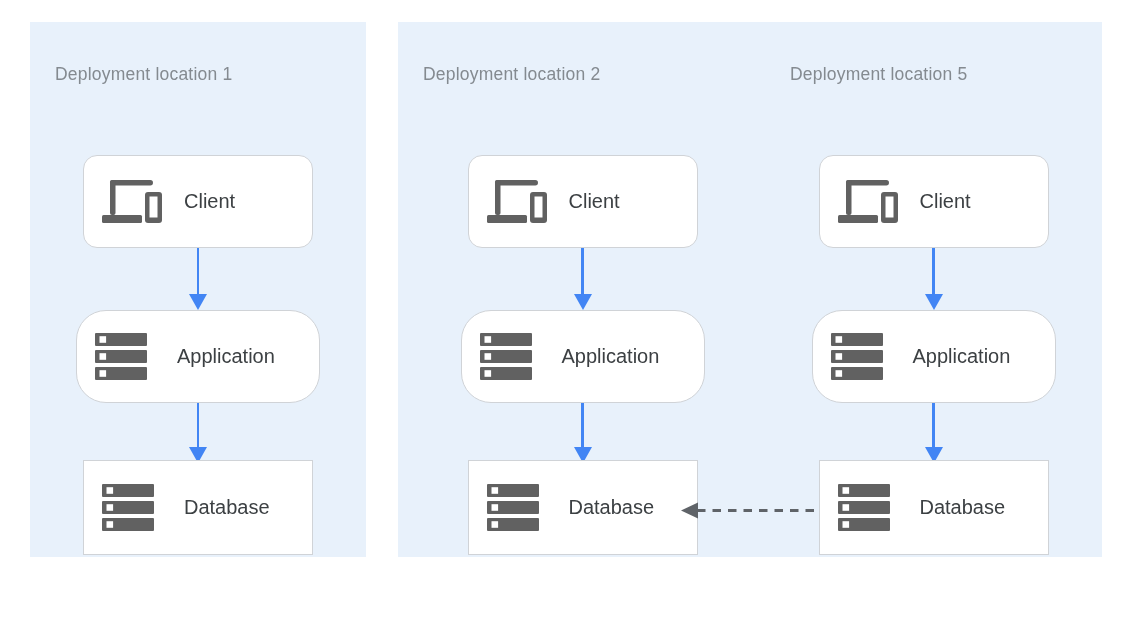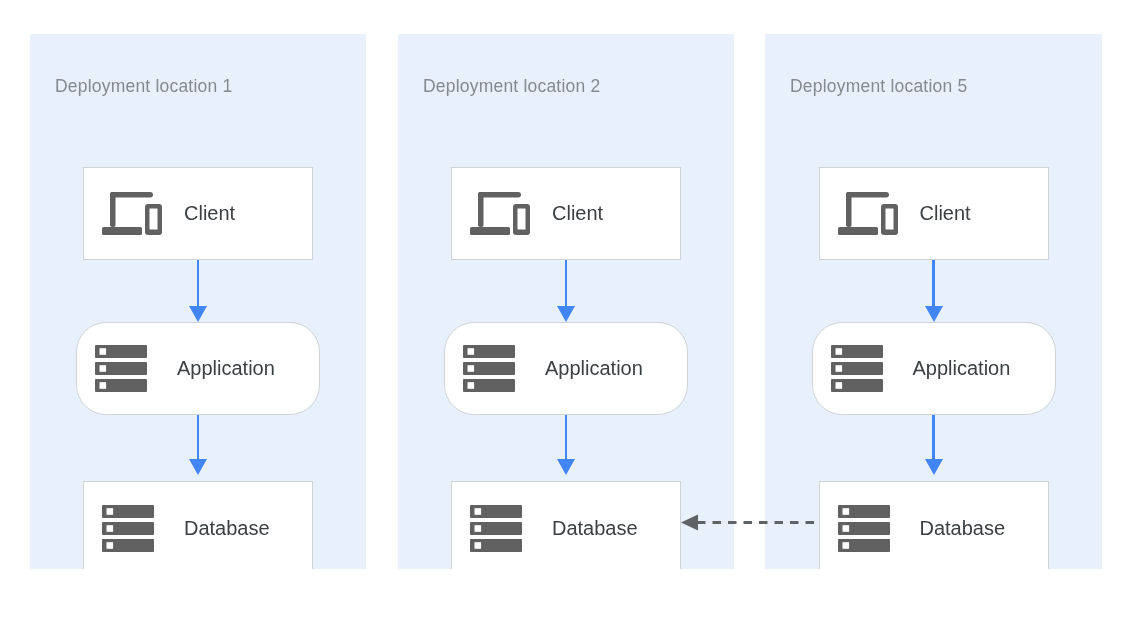--- a/index.html
+++ b/index.html
@@ -9,42 +9,42 @@
     --box_border:#d0d3d7;
     --arrow_blue:#4285f4;
     --dashed_gray:#5f6368;
     --title_text:#848a90;
     --label_text:#3c4043;
     --icon_gray:#616161;
   }
   html,body{margin:0;padding:0;background:var(--canvas_bg);}
   .canvas{
     position:relative;width:1134px;height:557px;background:var(--canvas_bg);
-    font-family:"Liberation Sans", sans-serif;overflow:hidden;margin-top:12px;
+    font-family:"Liberation Sans", sans-serif;overflow:hidden;
   }
   .panel{
     position:absolute;top:22px;height:573px;width:336px;
     background:var(--panel_bg);
   }
   .panel-1{left:30px;}
-  .panel-2{left:398px;}
+  .panel-2{left:398px;padding-left:33px;}
   .panel-3{left:765px;width:337px;}
   .panel-title{
     position:absolute;left:25px;top:42px;
     font-size:17.5px;color:var(--title_text);letter-spacing:.2px;
     white-space:nowrap;
   }
   .node{
     position:absolute;left:50%;transform:translateX(-50%);
     background:var(--box_bg);border:1px solid var(--box_border);
     display:flex;align-items:center;box-sizing:border-box;
   }
-  .node-client{top:133px;width:230px;height:93px;}
+  .node-client{top:133px;width:230px;height:93px;border-radius:14px;}
   .node-application{top:288px;width:244px;height:93px;border-radius:30px;}
-  .node-database{top:447px;width:230px;height:95px;align-items:center;}
+  .node-database{top:438px;width:230px;height:95px;align-items:center;}
   .node .icon{margin-left:18px;width:62px;display:flex;align-items:center;flex:none;}
   .node .icon svg{display:block;}
   .node .label{
     margin-left:20px;font-size:20px;color:var(--label_text);
     white-space:nowrap;
   }
   .varrow{
     position:absolute;left:50%;transform:translateX(-50%);
     width:18px;display:flex;flex-direction:column;align-items:center;
   }

